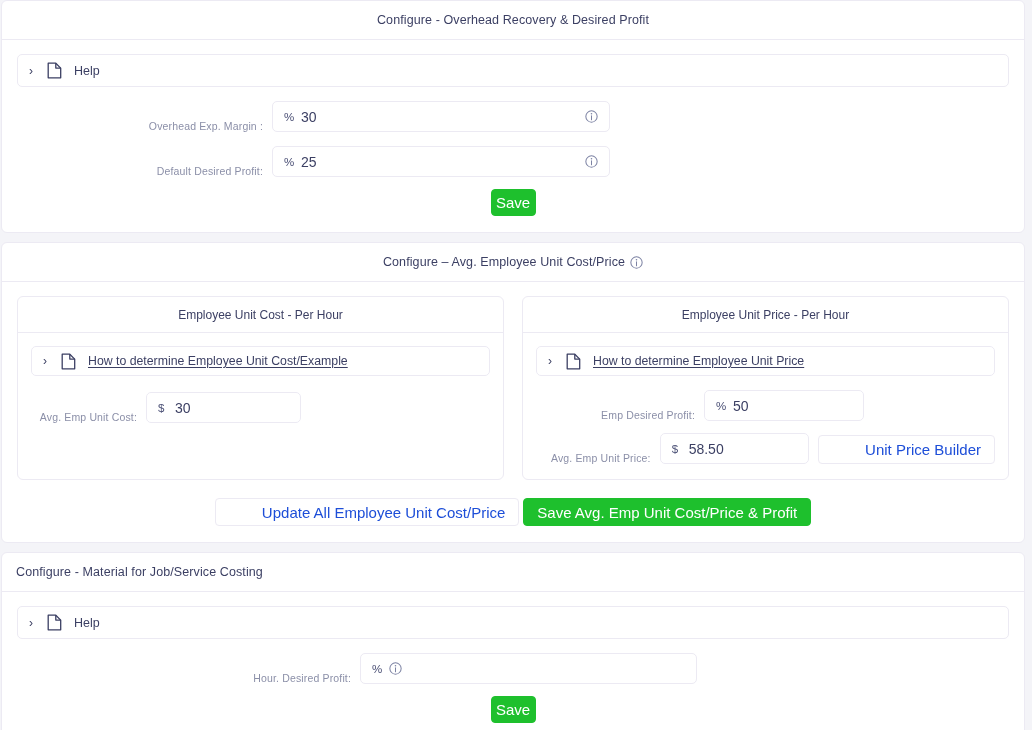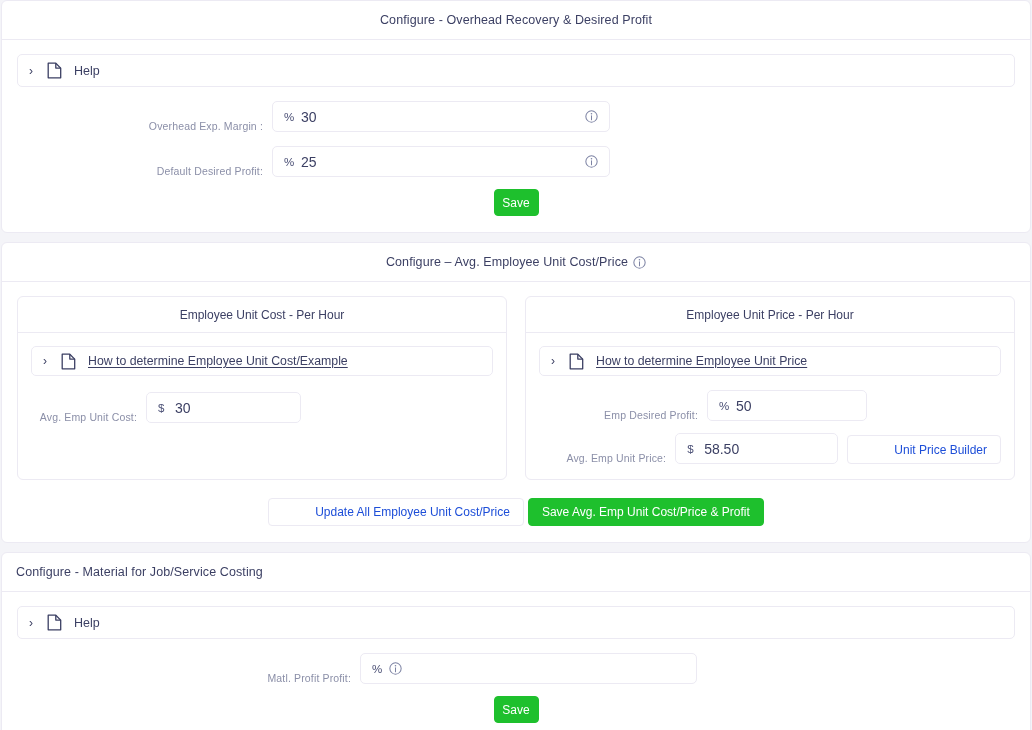--- a/index.html
+++ b/index.html
@@ -10,21 +10,21 @@
     font-family: "Liberation Sans", sans-serif;
     -webkit-font-smoothing: antialiased;
   }
   .page { width: 1032px; height: 730px; overflow: hidden; }
 
   
   .section {
     background: #ffffff;
     border: 1px solid #eceaf3;
     border-radius: 6px;
-    margin: 0 1px 9px 1px;
+    margin: 0 7px 9px 1px;
   }
   .section-head {
     height: 39px;
     border-bottom: 1px solid #eceaf3;
     display: flex;
     align-items: center;
     justify-content: center;
     padding: 0 14px;
   }
   .section-head.left { justify-content: flex-start; }
@@ -100,21 +100,21 @@
   .val {
     font-size: 14px;
     color: #3b3f63;
     flex: 1 1 auto;
   }
   .info-icon { width: 13px; height: 13px; flex: 0 0 auto; }
 
   
   .btn {
     border-radius: 4px;
-    font-size: 12px;
+    font-size: 15px;
     height: 27px;
     padding: 0 13px;
     display: inline-flex;
     align-items: center;
     justify-content: center;
     cursor: pointer;
     white-space: nowrap;
     border: 1px solid transparent;
     font-family: "Liberation Sans", sans-serif;
   }
@@ -289,21 +289,21 @@
       <div class="helpbar">
         <span class="chev">›</span>
         <svg class="doc-icon" viewBox="0 0 15 17">
           <path d="M1.2 1.2h7.6l4.9 4.9v9.7H1.2z" fill="#fff" stroke="#3b3f63" stroke-width="1.3" stroke-linejoin="round"></path>
           <path d="M8.8 1.2v4.9h4.9" fill="none" stroke="#3b3f63" stroke-width="1.3" stroke-linejoin="round"></path>
         </svg>
         <span class="help-label">Help</span>
       </div>
 
       <div class="field-row">
-        <span class="field-label" style="width:343px">Matl. Profit Profit:</span>
+        <span class="field-label" style="width:343px">Hour. Desired Profit:</span>
         <div class="input-box" style="width:337px">
           <span class="unit">%</span>
           <svg class="info-icon" viewBox="0 0 14 14">
             <circle cx="7" cy="7" r="6.1" fill="none" stroke="#7c82a3" stroke-width="1.1"></circle>
             <circle cx="7" cy="4.1" r=".85" fill="#7c82a3"></circle>
             <path d="M7 6.2v4.3" stroke="#7c82a3" stroke-width="1.1" stroke-linecap="round"></path>
           </svg>
         </div>
       </div>
 

